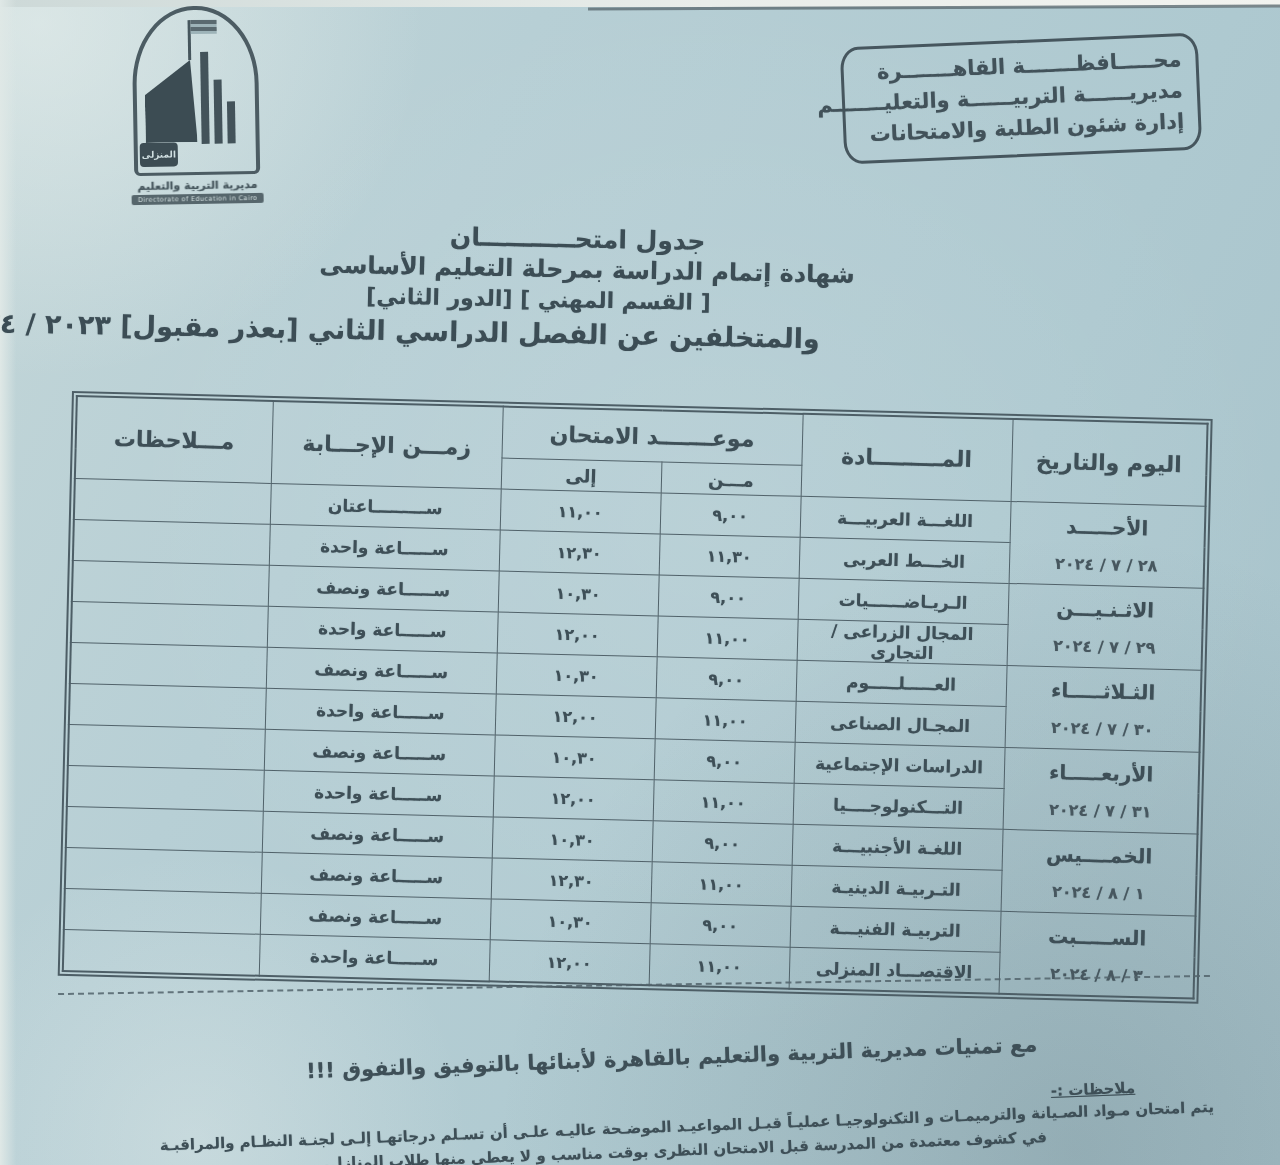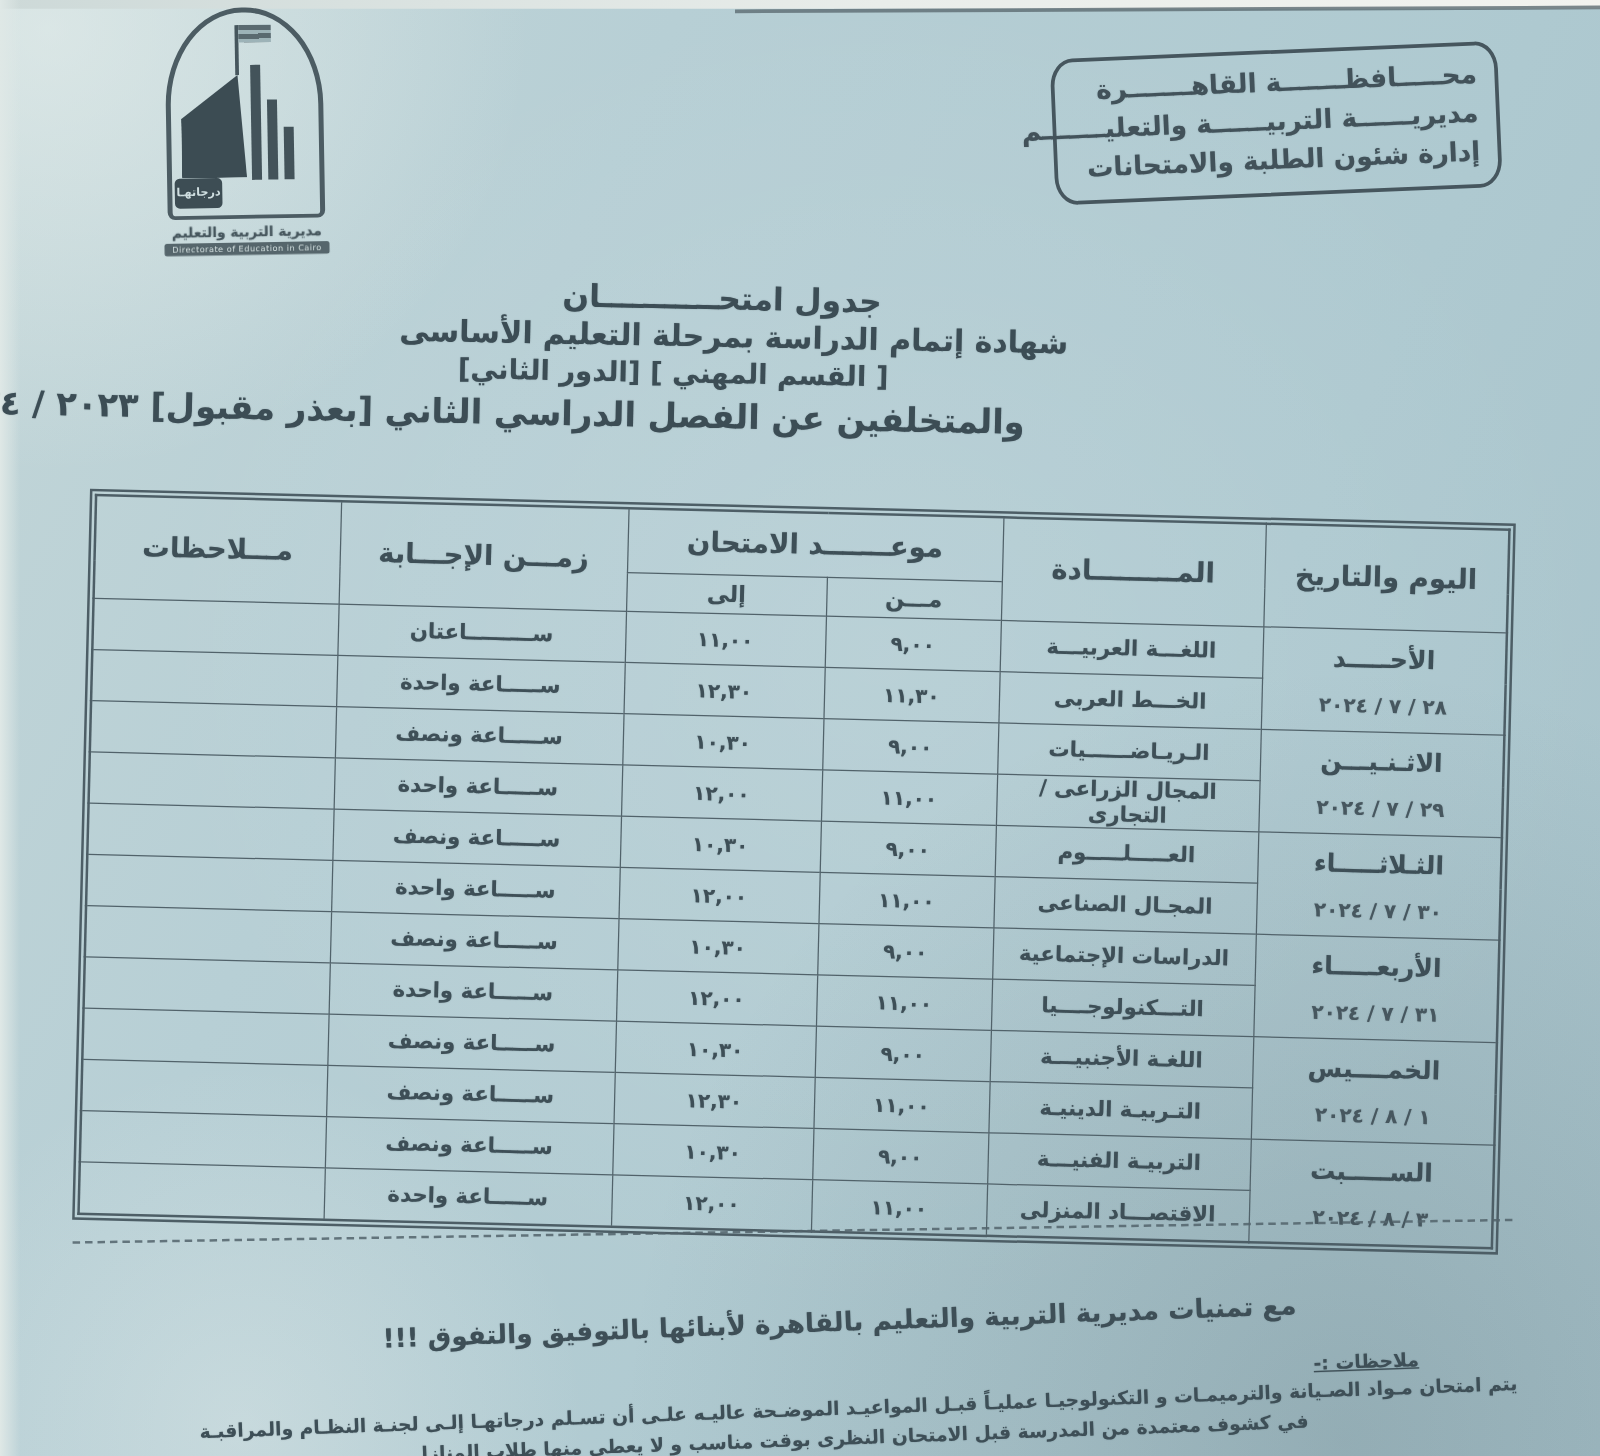--- a/index.html
+++ b/index.html
@@ -97,21 +97,21 @@
 
   <div class="logo">
     <div class="arch">
       <div class="flag"></div>
       <div class="sail"></div>
       <div class="bars">
           <i></i>
           <i></i>
           <i></i>
         </div>
-      <div class="cairo-box">درجاتهـا</div>
+      <div class="cairo-box">المنزلى</div>
     </div>
     <div class="logo-caption">مديرية التربية والتعليم</div>
     <div class="logo-sub">Directorate of Education in Cairo</div>
   </div>
 
   <div class="stamp">
     <div>محـــــافظـــــــة القاهـــــــرة</div>
     <div>مديريــــــة التربيــــــة والتعليـــــــم</div>
     <div>إدارة شئون الطلبة والامتحانات</div>
   </div>

